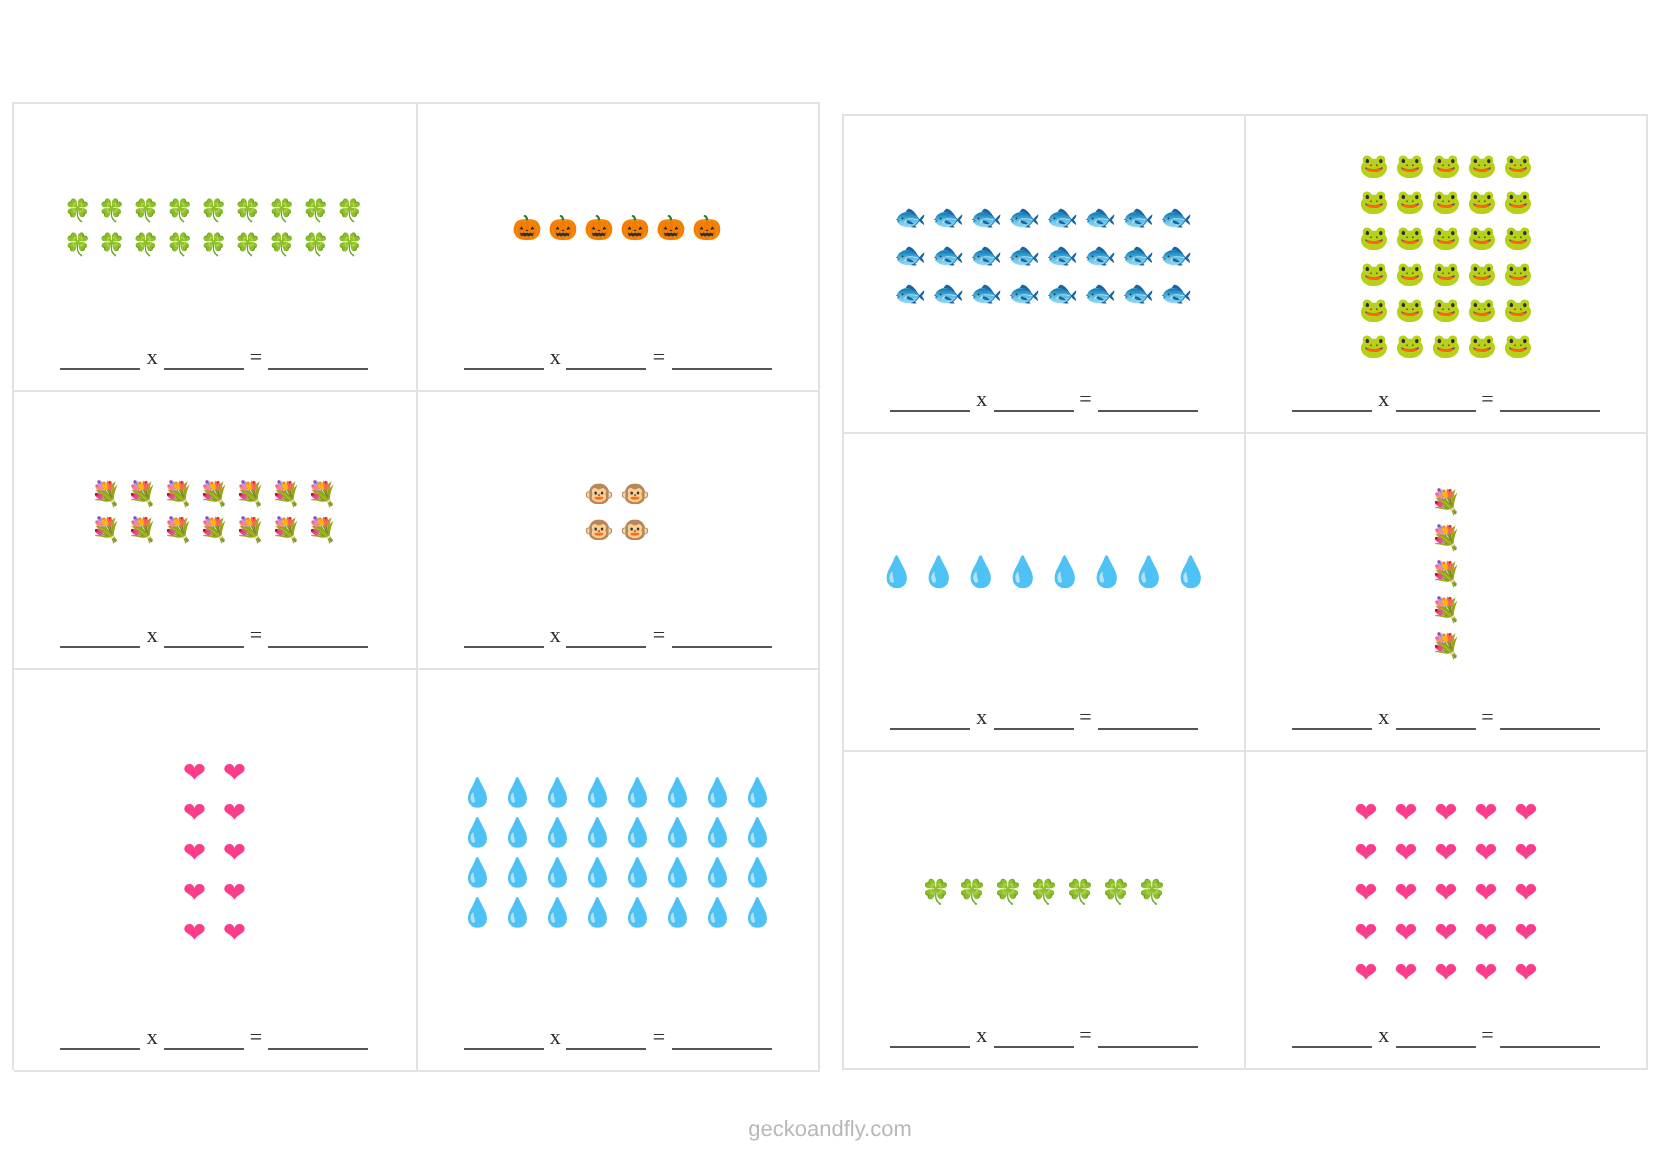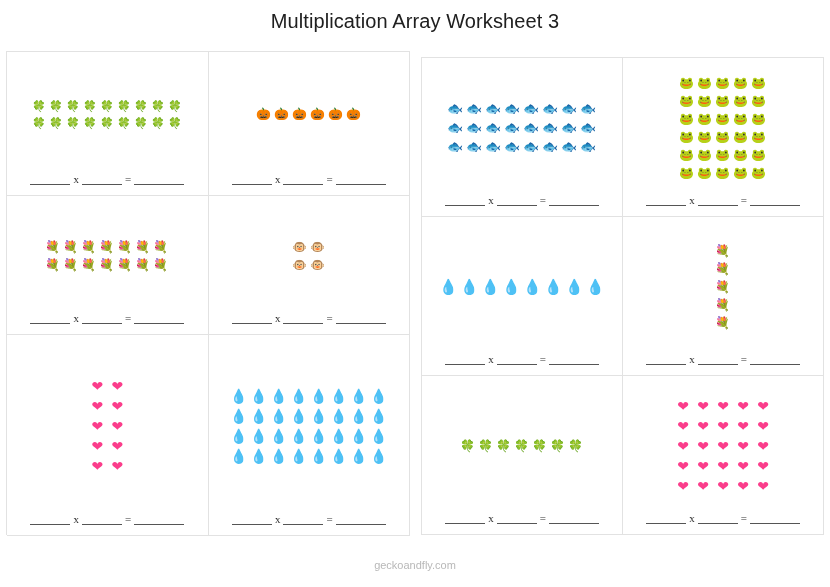--- a/index.html
+++ b/index.html
@@ -128,21 +128,20 @@
     font-size: 11px;
     color: #b8b8b8;
     font-family: "Liberation Sans", sans-serif;
   }
 </style>
 </head>
 <body>
 
 <div id="page">
 
-  <div id="title">Multiplication Array Worksheet 3</div>
 
   <div class="grid" id="grid-left">
       <div class="cell">
         <div class="array-wrap">
           <div class="array">
             <div class="array-row">
               <span class="item" style="font-size: 11px; line-height: 16px; width: 17px; height: 17px; text-align: center; color: rgb(46, 189, 122);">🍀</span>
               <span class="item" style="font-size: 11px; line-height: 16px; width: 17px; height: 17px; text-align: center; color: rgb(46, 189, 122);">🍀</span>
               <span class="item" style="font-size: 11px; line-height: 16px; width: 17px; height: 17px; text-align: center; color: rgb(46, 189, 122);">🍀</span>
               <span class="item" style="font-size: 11px; line-height: 16px; width: 17px; height: 17px; text-align: center; color: rgb(46, 189, 122);">🍀</span>

